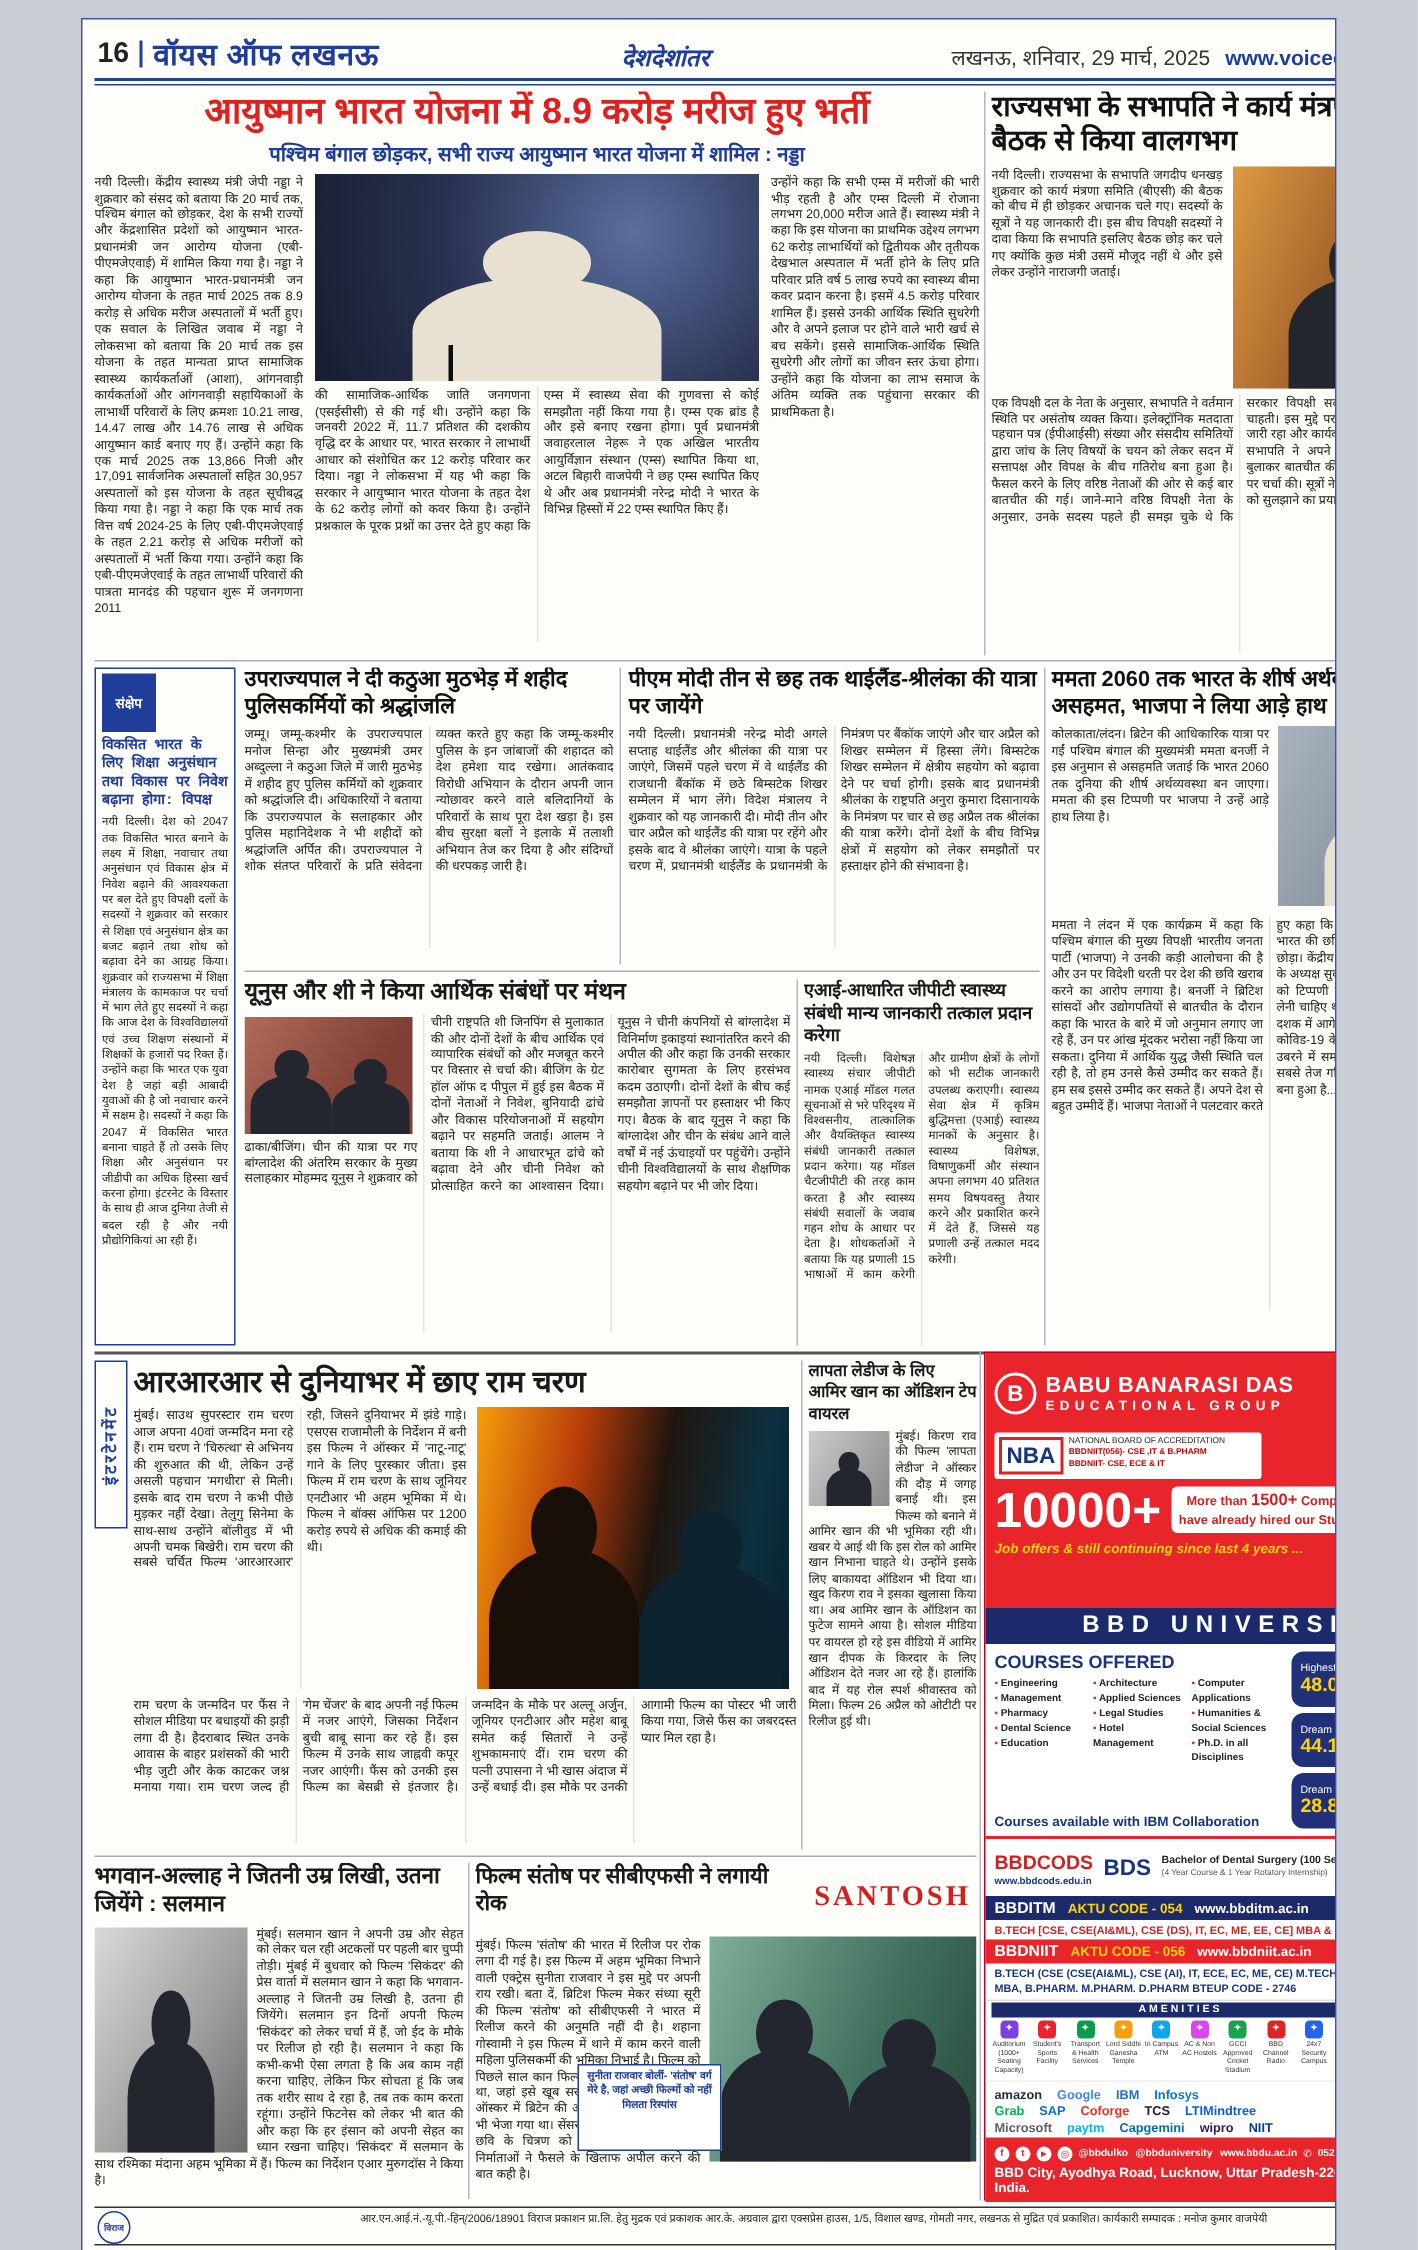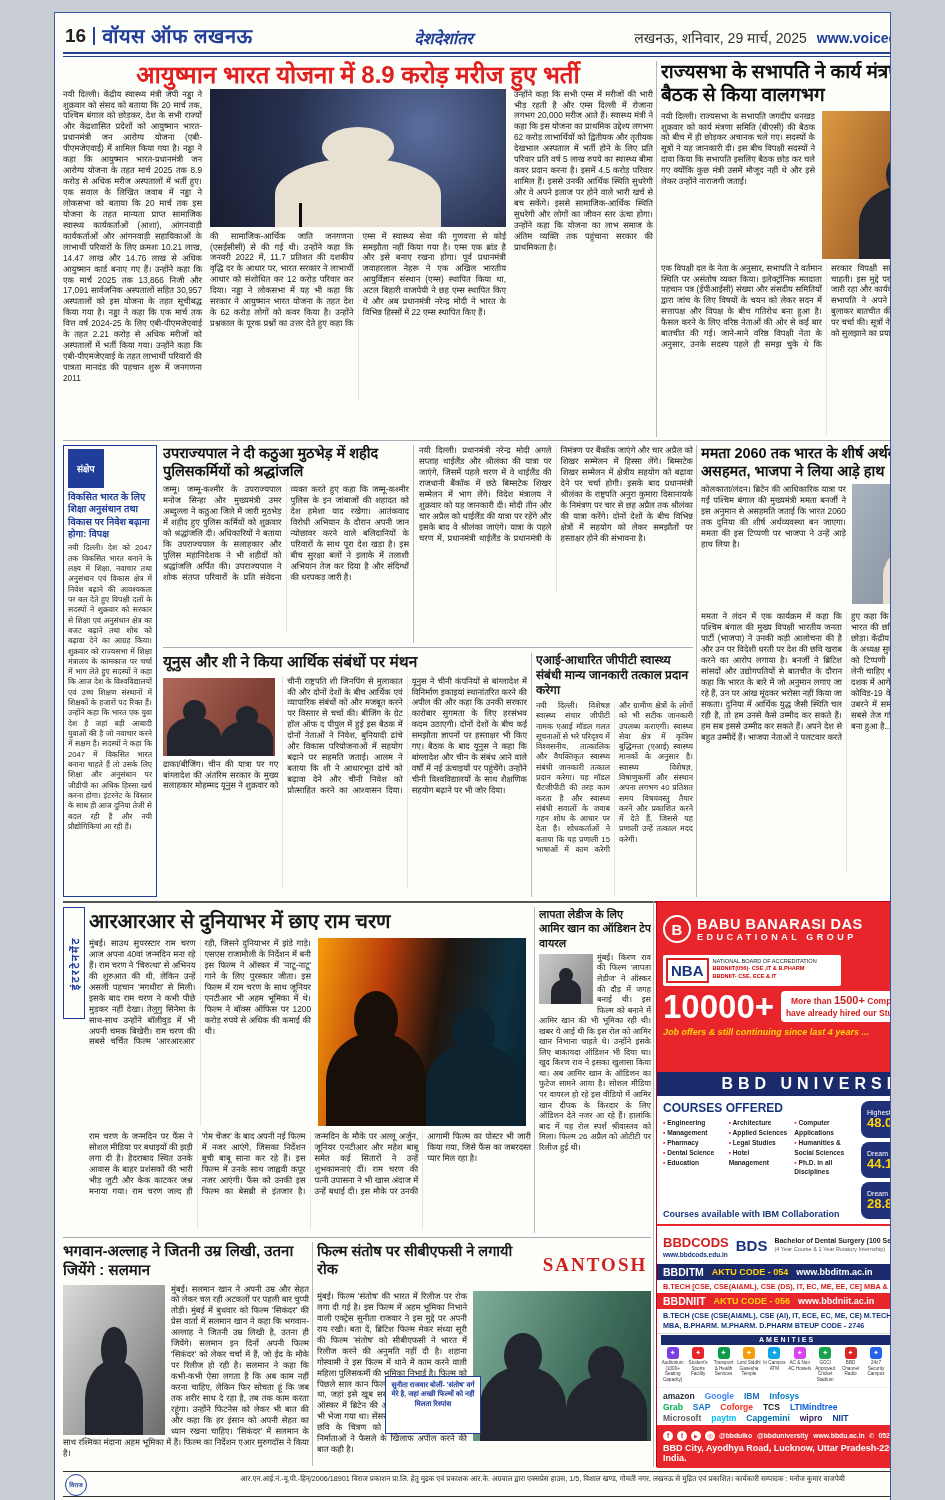--- a/index.html
+++ b/index.html
@@ -59,21 +59,21 @@
   
   .wo-headline{font-size:19px;font-weight:900;line-height:1.2;color:#121212;margin-bottom:4px;}
   .wo-top{display:flex;gap:7px;margin-bottom:4px;}
   .wo-c1{flex:1;}
   .wo-top .photo{width:170px;height:148px;}
   .wo-bottom{height:172px;}
 
   
   .brief{border:1px solid #1f3d99;padding:3px 4px;}
   .brief-tab{display:inline-block;background:#1f3d99;color:#fff;font-size:9px;font-weight:800;padding:13px 9px;margin-bottom:3px;}
-  .brief-headline{font-size:9.5px;font-weight:800;color:#1f3d99;line-height:1.3;margin-bottom:3px;}
+  .brief-headline{font-size:9.5px;font-weight:800;color:#1f3d99;line-height:1.3;margin-bottom:3px;font-family:Liberation Mono, monospace;}
   .brief-body{font-size:7.6px;line-height:1.36;text-align:justify;color:#222;}
 
   .sec-headline{font-size:14.5px;font-weight:900;line-height:1.22;color:#121212;margin-bottom:4px;}
   .yun-headline{font-size:15.5px;font-weight:900;line-height:1.2;margin-bottom:4px;}
   .ai-headline{font-size:12px;font-weight:900;line-height:1.25;margin-bottom:3px;}
   .mm-row{display:flex;gap:6px;height:124px;margin-bottom:3px;}
   .mm-c1{flex:1;}
   .mm-row .photo{width:140px;height:120px;}
   .mm-b2{height:262px;}
   .yun-ph{float:left;width:112px;height:78px;margin:2px 6px 3px 0;}
@@ -229,20 +229,21 @@
     <div class="section-name">देशदेशांतर</div>
     <div class="mh-right">
       <span>लखनऊ, शनिवार, 29 मार्च, 2025</span>
       <span class="mh-web">www.voiceoflucknow.com</span>
     </div>
   </header>
   <div class="mh-rule2"></div>
 
   <article class="abs" style="left:8px;top:48px;width:590px;height:376px;">
     <h1 class="lead-headline">आयुष्मान भारत योजना में 8.9 करोड़ मरीज हुए भर्ती</h1>
+    <h2 class="lead-subhead">पश्चिम बंगाल छोड़कर, सभी राज्य आयुष्मान भारत योजना में शामिल : नड्डा</h2>
     <div class="lead-body">
       <div class="lead-c1 body-text">नयी दिल्ली। केंद्रीय स्वास्थ्य मंत्री जेपी नड्डा ने शुक्रवार को संसद को बताया कि 20 मार्च तक, पश्चिम बंगाल को छोड़कर, देश के सभी राज्यों और केंद्रशासित प्रदेशों को आयुष्मान भारत-प्रधानमंत्री जन आरोग्य योजना (एबी-पीएमजेएवाई) में शामिल किया गया है। नड्डा ने कहा कि आयुष्मान भारत-प्रधानमंत्री जन आरोग्य योजना के तहत मार्च 2025 तक 8.9 करोड़ से अधिक मरीज अस्पतालों में भर्ती हुए। एक सवाल के लिखित जवाब में नड्डा ने लोकसभा को बताया कि 20 मार्च तक इस योजना के तहत मान्यता प्राप्त सामाजिक स्वास्थ्य कार्यकर्ताओं (आशा), आंगनवाड़ी कार्यकर्ताओं और आंगनवाड़ी सहायिकाओं के लाभार्थी परिवारों के लिए क्रमशः 10.21 लाख, 14.47 लाख और 14.76 लाख से अधिक आयुष्मान कार्ड बनाए गए हैं। उन्होंने कहा कि एक मार्च 2025 तक 13,866 निजी और 17,091 सार्वजनिक अस्पतालों सहित 30,957 अस्पतालों को इस योजना के तहत सूचीबद्ध किया गया है। नड्डा ने कहा कि एक मार्च तक वित्त वर्ष 2024-25 के लिए एबी-पीएमजेएवाई के तहत 2.21 करोड़ से अधिक मरीजों को अस्पतालों में भर्ती किया गया। उन्होंने कहा कि एबी-पीएमजेएवाई के तहत लाभार्थी परिवारों की पात्रता मानदंड की पहचान शुरू में जनगणना 2011</div>
       <div class="lead-mid">
         <div class="photo ph-nadda">
           <i class="sil light"></i>
           <i class="mic"></i>
         </div>
         <div class="lead-midtext body-text cols-2">की सामाजिक-आर्थिक जाति जनगणना (एसईसीसी) से की गई थी। उन्होंने कहा कि जनवरी 2022 में, 11.7 प्रतिशत की दशकीय वृद्धि दर के आधार पर, भारत सरकार ने लाभार्थी आधार को संशोधित कर 12 करोड़ परिवार कर दिया। नड्डा ने लोकसभा में यह भी कहा कि सरकार ने आयुष्मान भारत योजना के तहत देश के 62 करोड़ लोगों को कवर किया है। उन्होंने प्रश्नकाल के पूरक प्रश्नों का उत्तर देते हुए कहा कि एम्स में स्वास्थ्य सेवा की गुणवत्ता से कोई समझौता नहीं किया गया है। एम्स एक ब्रांड है और इसे बनाए रखना होगा। पूर्व प्रधानमंत्री जवाहरलाल नेहरू ने एक अखिल भारतीय आयुर्विज्ञान संस्थान (एम्स) स्थापित किया था, अटल बिहारी वाजपेयी ने छह एम्स स्थापित किए थे और अब प्रधानमंत्री नरेन्द्र मोदी ने भारत के विभिन्न हिस्सों में 22 एम्स स्थापित किए हैं।</div>
       </div>
       <div class="lead-c4 body-text">उन्होंने कहा कि सभी एम्स में मरीजों की भारी भीड़ रहती है और एम्स दिल्ली में रोजाना लगभग 20,000 मरीज आते हैं। स्वास्थ्य मंत्री ने कहा कि इस योजना का प्राथमिक उद्देश्य लगभग 62 करोड़ लाभार्थियों को द्वितीयक और तृतीयक देखभाल अस्पताल में भर्ती होने के लिए प्रति परिवार प्रति वर्ष 5 लाख रुपये का स्वास्थ्य बीमा कवर प्रदान करना है। इसमें 4.5 करोड़ परिवार शामिल हैं। इससे उनकी आर्थिक स्थिति सुधरेगी और वे अपने इलाज पर होने वाले भारी खर्च से बच सकेंगे। इससे सामाजिक-आर्थिक स्थिति सुधरेगी और लोगों का जीवन स्तर ऊंचा होगा। उन्होंने कहा कि योजना का लाभ समाज के अंतिम व्यक्ति तक पहुंचाना सरकार की प्राथमिकता है।</div>
@@ -271,20 +272,21 @@
   </aside>
 
   <article class="abs" style="left:108px;top:432px;width:246px;height:198px;">
     <h3 class="sec-headline">उपराज्यपाल ने दी कठुआ मुठभेड़ में शहीद पुलिसकर्मियों को श्रद्धांजलि</h3>
     <div class="body-text cols-2" style="height:148px;">जम्मू। जम्मू-कश्मीर के उपराज्यपाल मनोज सिन्हा और मुख्यमंत्री उमर अब्दुल्ला ने कठुआ जिले में जारी मुठभेड़ में शहीद हुए पुलिस कर्मियों को शुक्रवार को श्रद्धांजलि दी। अधिकारियों ने बताया कि उपराज्यपाल के सलाहकार और पुलिस महानिदेशक ने भी शहीदों को श्रद्धांजलि अर्पित की। उपराज्यपाल ने शोक संतप्त परिवारों के प्रति संवेदना व्यक्त करते हुए कहा कि जम्मू-कश्मीर पुलिस के इन जांबाजों की शहादत को देश हमेशा याद रखेगा। आतंकवाद विरोधी अभियान के दौरान अपनी जान न्योछावर करने वाले बलिदानियों के परिवारों के साथ पूरा देश खड़ा है। इस बीच सुरक्षा बलों ने इलाके में तलाशी अभियान तेज कर दिया है और संदिग्धों की धरपकड़ जारी है।</div>
   </article>
 
   <div class="rule-v" style="left:358px;top:432px;height:198px;"></div>
 
   <article class="abs" style="left:364px;top:432px;width:274px;height:198px;">
+    <h3 class="sec-headline">पीएम मोदी तीन से छह तक थाईलैंड-श्रीलंका की यात्रा पर जायेंगे</h3>
     <div class="body-text cols-2" style="height:148px;">नयी दिल्ली। प्रधानमंत्री नरेन्द्र मोदी अगले सप्ताह थाईलैंड और श्रीलंका की यात्रा पर जाएंगे, जिसमें पहले चरण में वे थाईलैंड की राजधानी बैंकॉक में छठे बिम्सटेक शिखर सम्मेलन में भाग लेंगे। विदेश मंत्रालय ने शुक्रवार को यह जानकारी दी। मोदी तीन और चार अप्रैल को थाईलैंड की यात्रा पर रहेंगे और इसके बाद वे श्रीलंका जाएंगे। यात्रा के पहले चरण में, प्रधानमंत्री थाईलैंड के प्रधानमंत्री के निमंत्रण पर बैंकॉक जाएंगे और चार अप्रैल को शिखर सम्मेलन में हिस्सा लेंगे। बिम्सटेक शिखर सम्मेलन में क्षेत्रीय सहयोग को बढ़ावा देने पर चर्चा होगी। इसके बाद प्रधानमंत्री श्रीलंका के राष्ट्रपति अनुरा कुमारा दिसानायके के निमंत्रण पर चार से छह अप्रैल तक श्रीलंका की यात्रा करेंगे। दोनों देशों के बीच विभिन्न क्षेत्रों में सहयोग को लेकर समझौतों पर हस्ताक्षर होने की संभावना है।</div>
   </article>
 
   <div class="rule-v" style="left:641px;top:432px;height:452px;"></div>
 
   <article class="abs" style="left:646px;top:432px;width:291px;height:452px;">
     <h3 class="sec-headline">ममता 2060 तक भारत के शीर्ष अर्थव्यवस्था बनने पर असहमत, भाजपा ने लिया आड़े हाथ</h3>
     <div class="mm-row">
       <div class="mm-c1 body-text">कोलकाता/लंदन। ब्रिटेन की आधिकारिक यात्रा पर गईं पश्चिम बंगाल की मुख्यमंत्री ममता बनर्जी ने इस अनुमान से असहमति जताई कि भारत 2060 तक दुनिया की शीर्ष अर्थव्यवस्था बन जाएगा। ममता की इस टिप्पणी पर भाजपा ने उन्हें आड़े हाथ लिया है।</div>
       <div class="photo ph-mamata">

